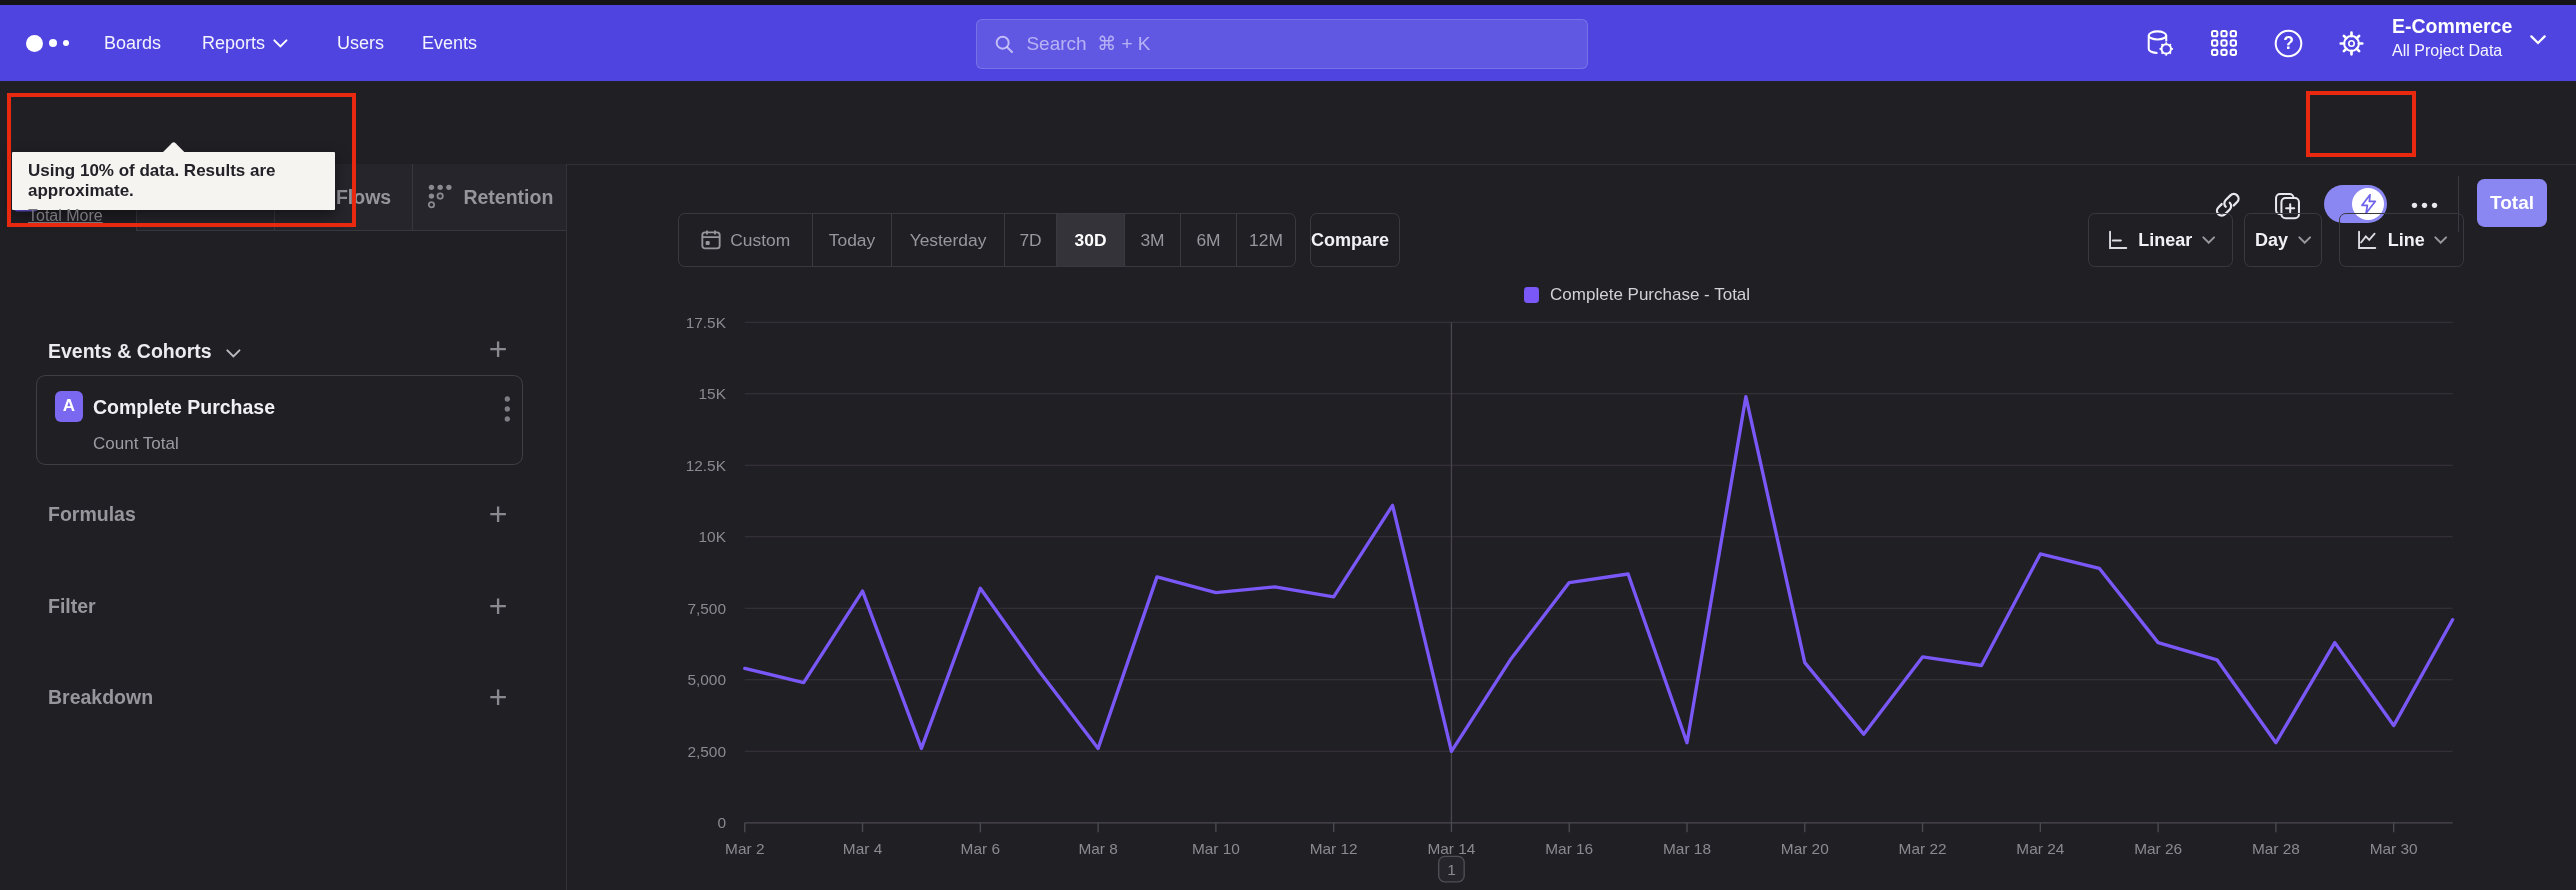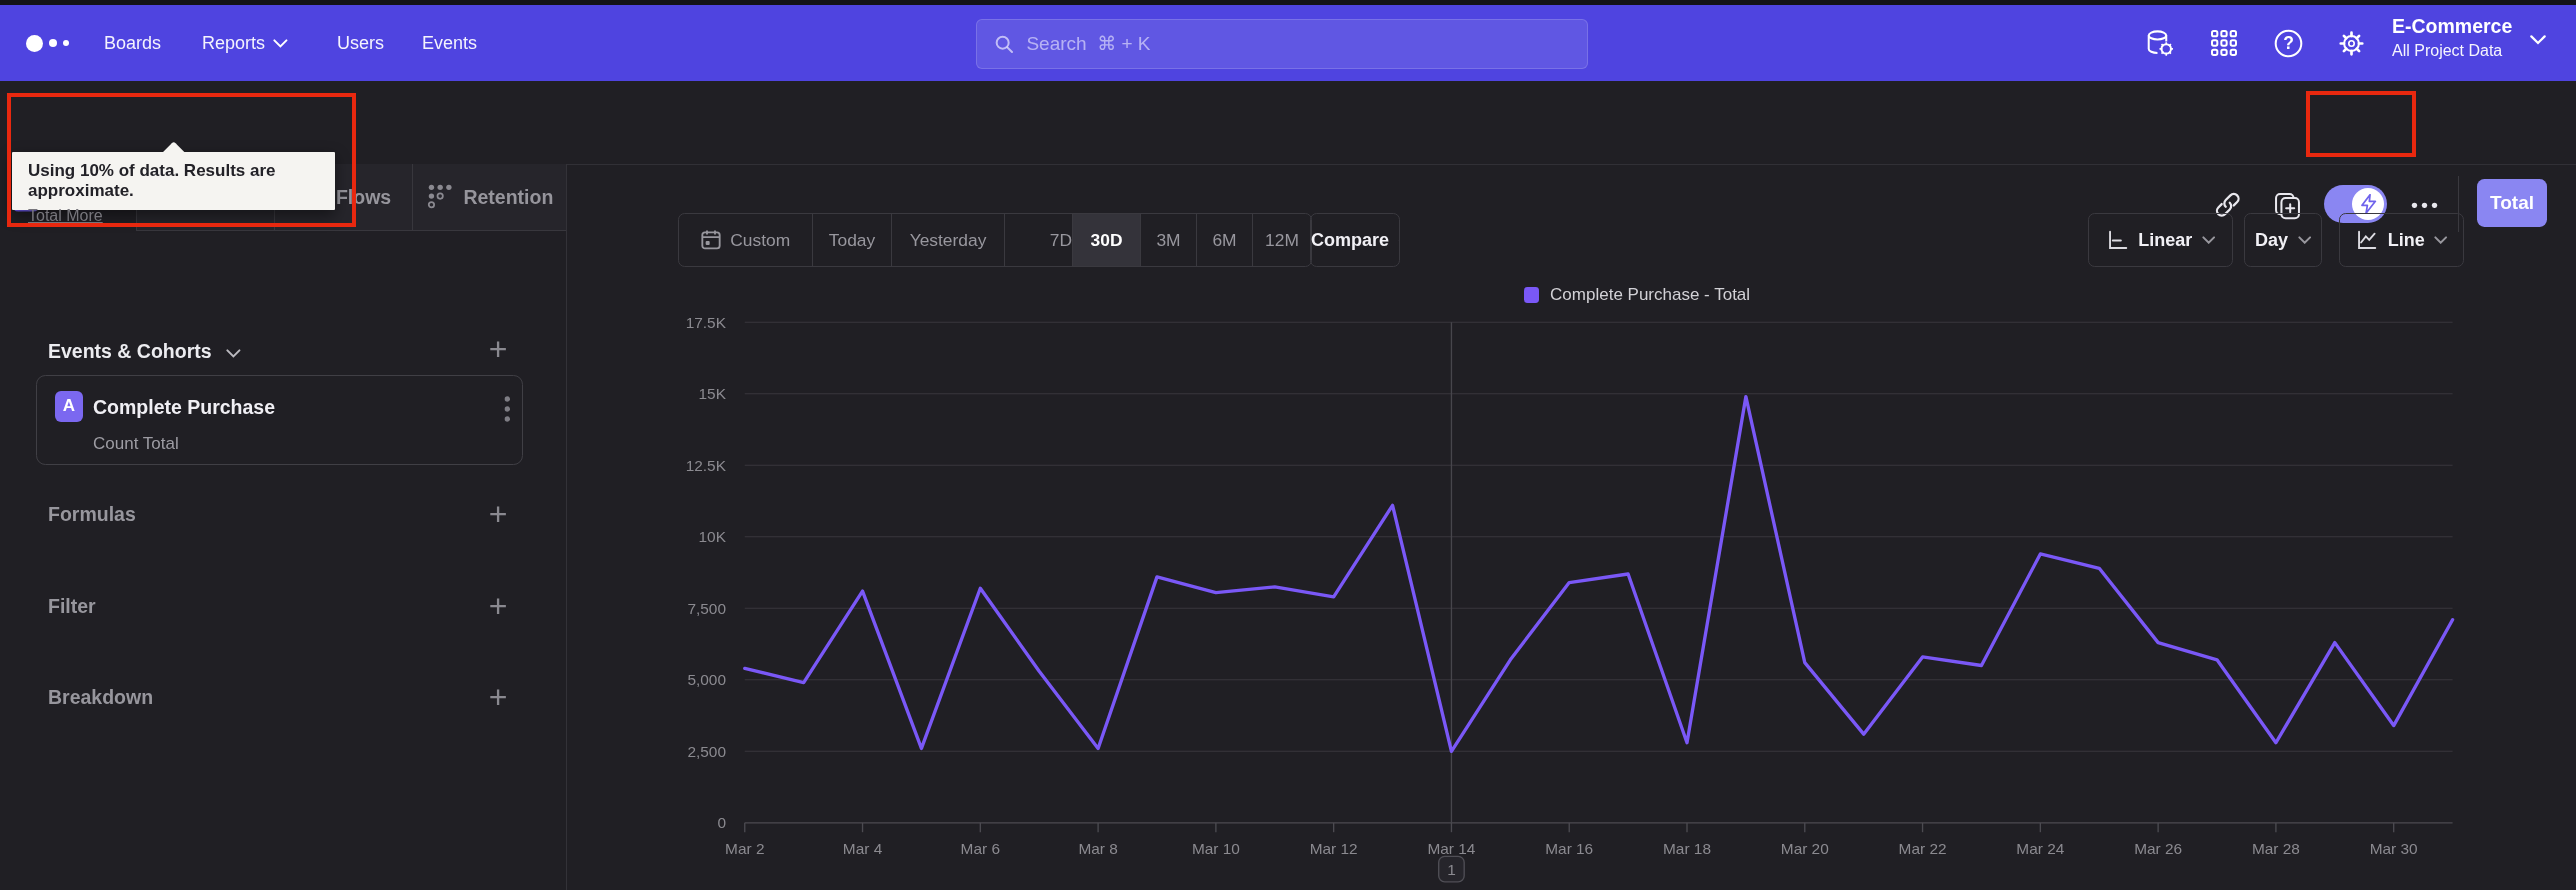--- a/index.html
+++ b/index.html
@@ -317,21 +317,21 @@
           <rect x="7" y="18" width="6" height="6" rx="1.5" fill="#98979e" stroke="none"></rect>
         </svg>
         <span>Custom</span>
       </div>
       <div class="rangeseg" style="width:79px;">
           <span>Today</span>
         </div>
       <div class="rangeseg" style="width:113px;">
           <span>Yesterday</span>
         </div>
-      <div class="rangeseg" style="width:68px;justify-content:flex-end;">
+      <div class="rangeseg" style="width:52px;">
           <span>7D</span>
         </div>
       <div class="rangeseg active" style="width:68px;">
           <span>30D</span>
         </div>
       <div class="rangeseg" style="width:56px;">
           <span>3M</span>
         </div>
       <div class="rangeseg" style="width:56px;">
           <span>6M</span>

